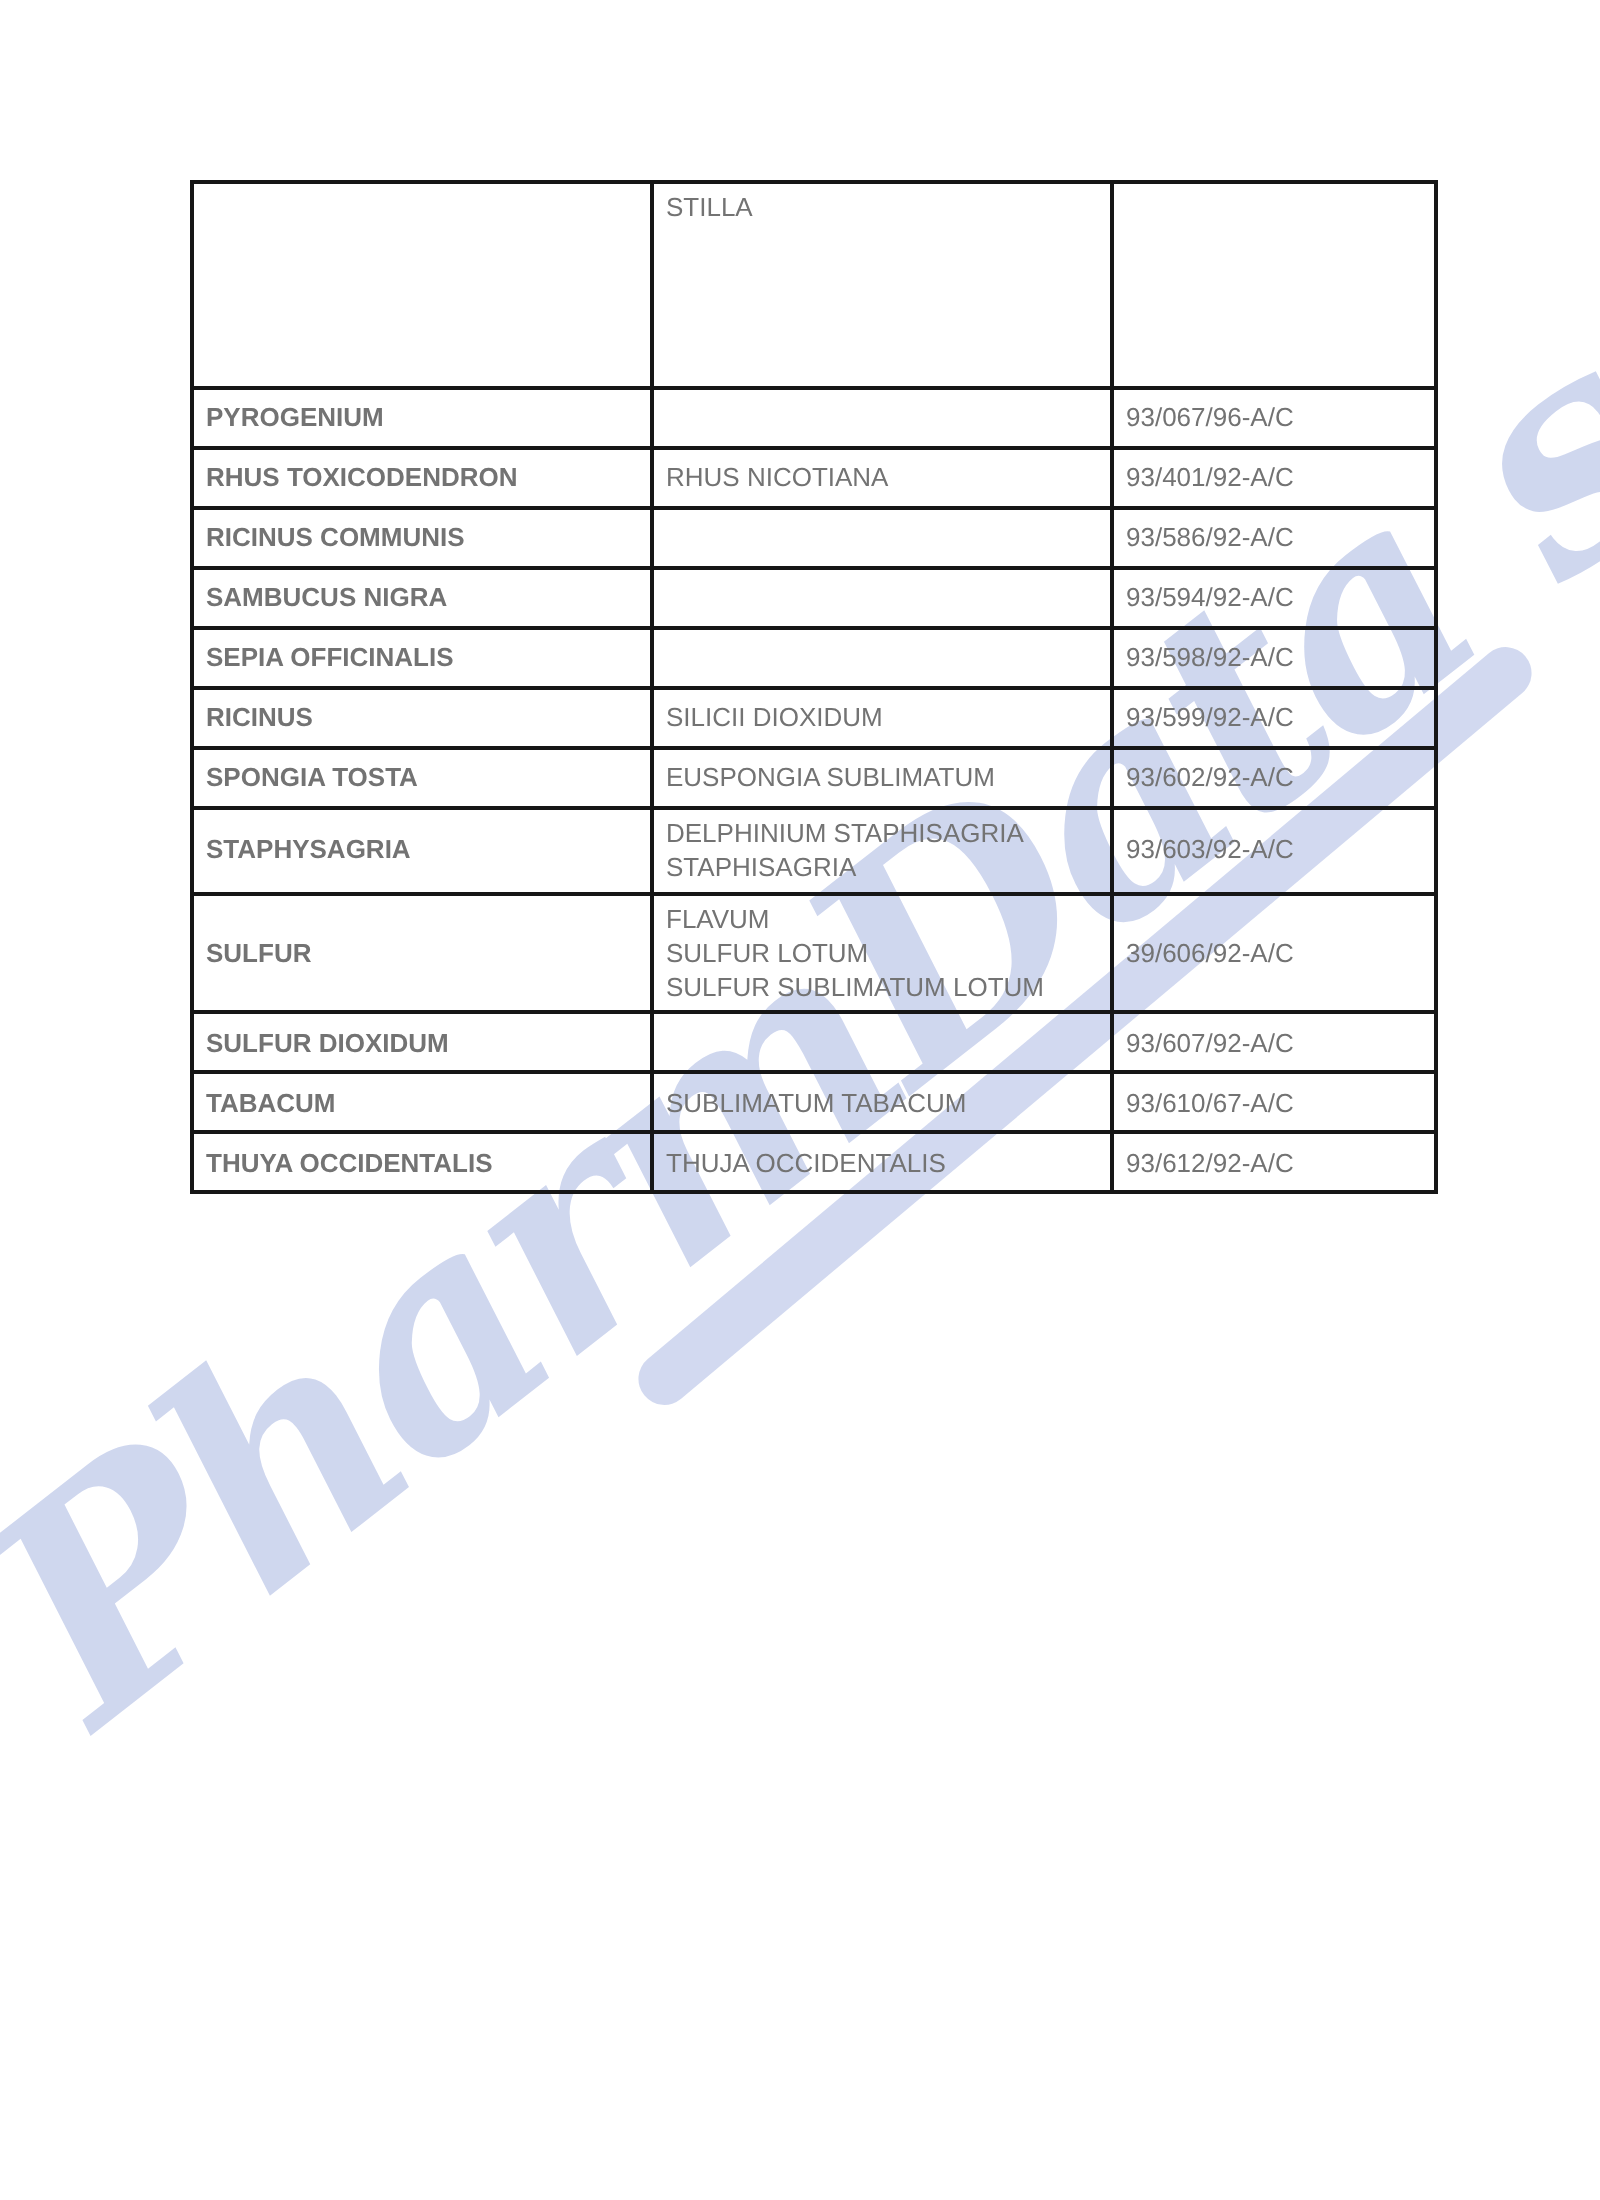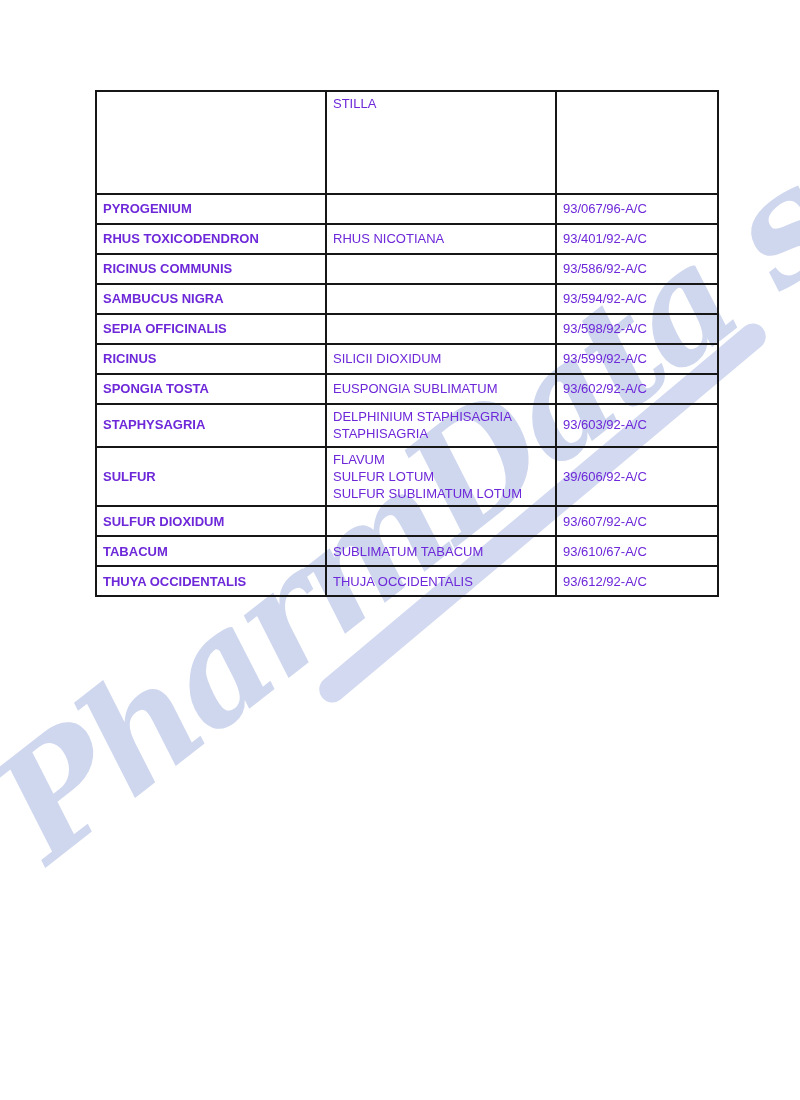--- a/index.html
+++ b/index.html
@@ -60,21 +60,21 @@
   .doc-table {
     position: absolute;
     left: 95px;
     top: 90px;
     z-index: 1;
     border-collapse: collapse;
     table-layout: fixed;
     width: 622px;
     background: transparent;
     font-size: 13px;
-    color: #6d28d9;
+    color: #737373;
   }
   .doc-table td {
     border: 2px solid #161616;
     padding: 4px 6px 3px 6px;
     vertical-align: middle;
     line-height: 1.3;
     overflow: hidden;
   }
   .doc-table col.c-name { width: 230px; }
   .doc-table col.c-syn  { width: 230px; }

